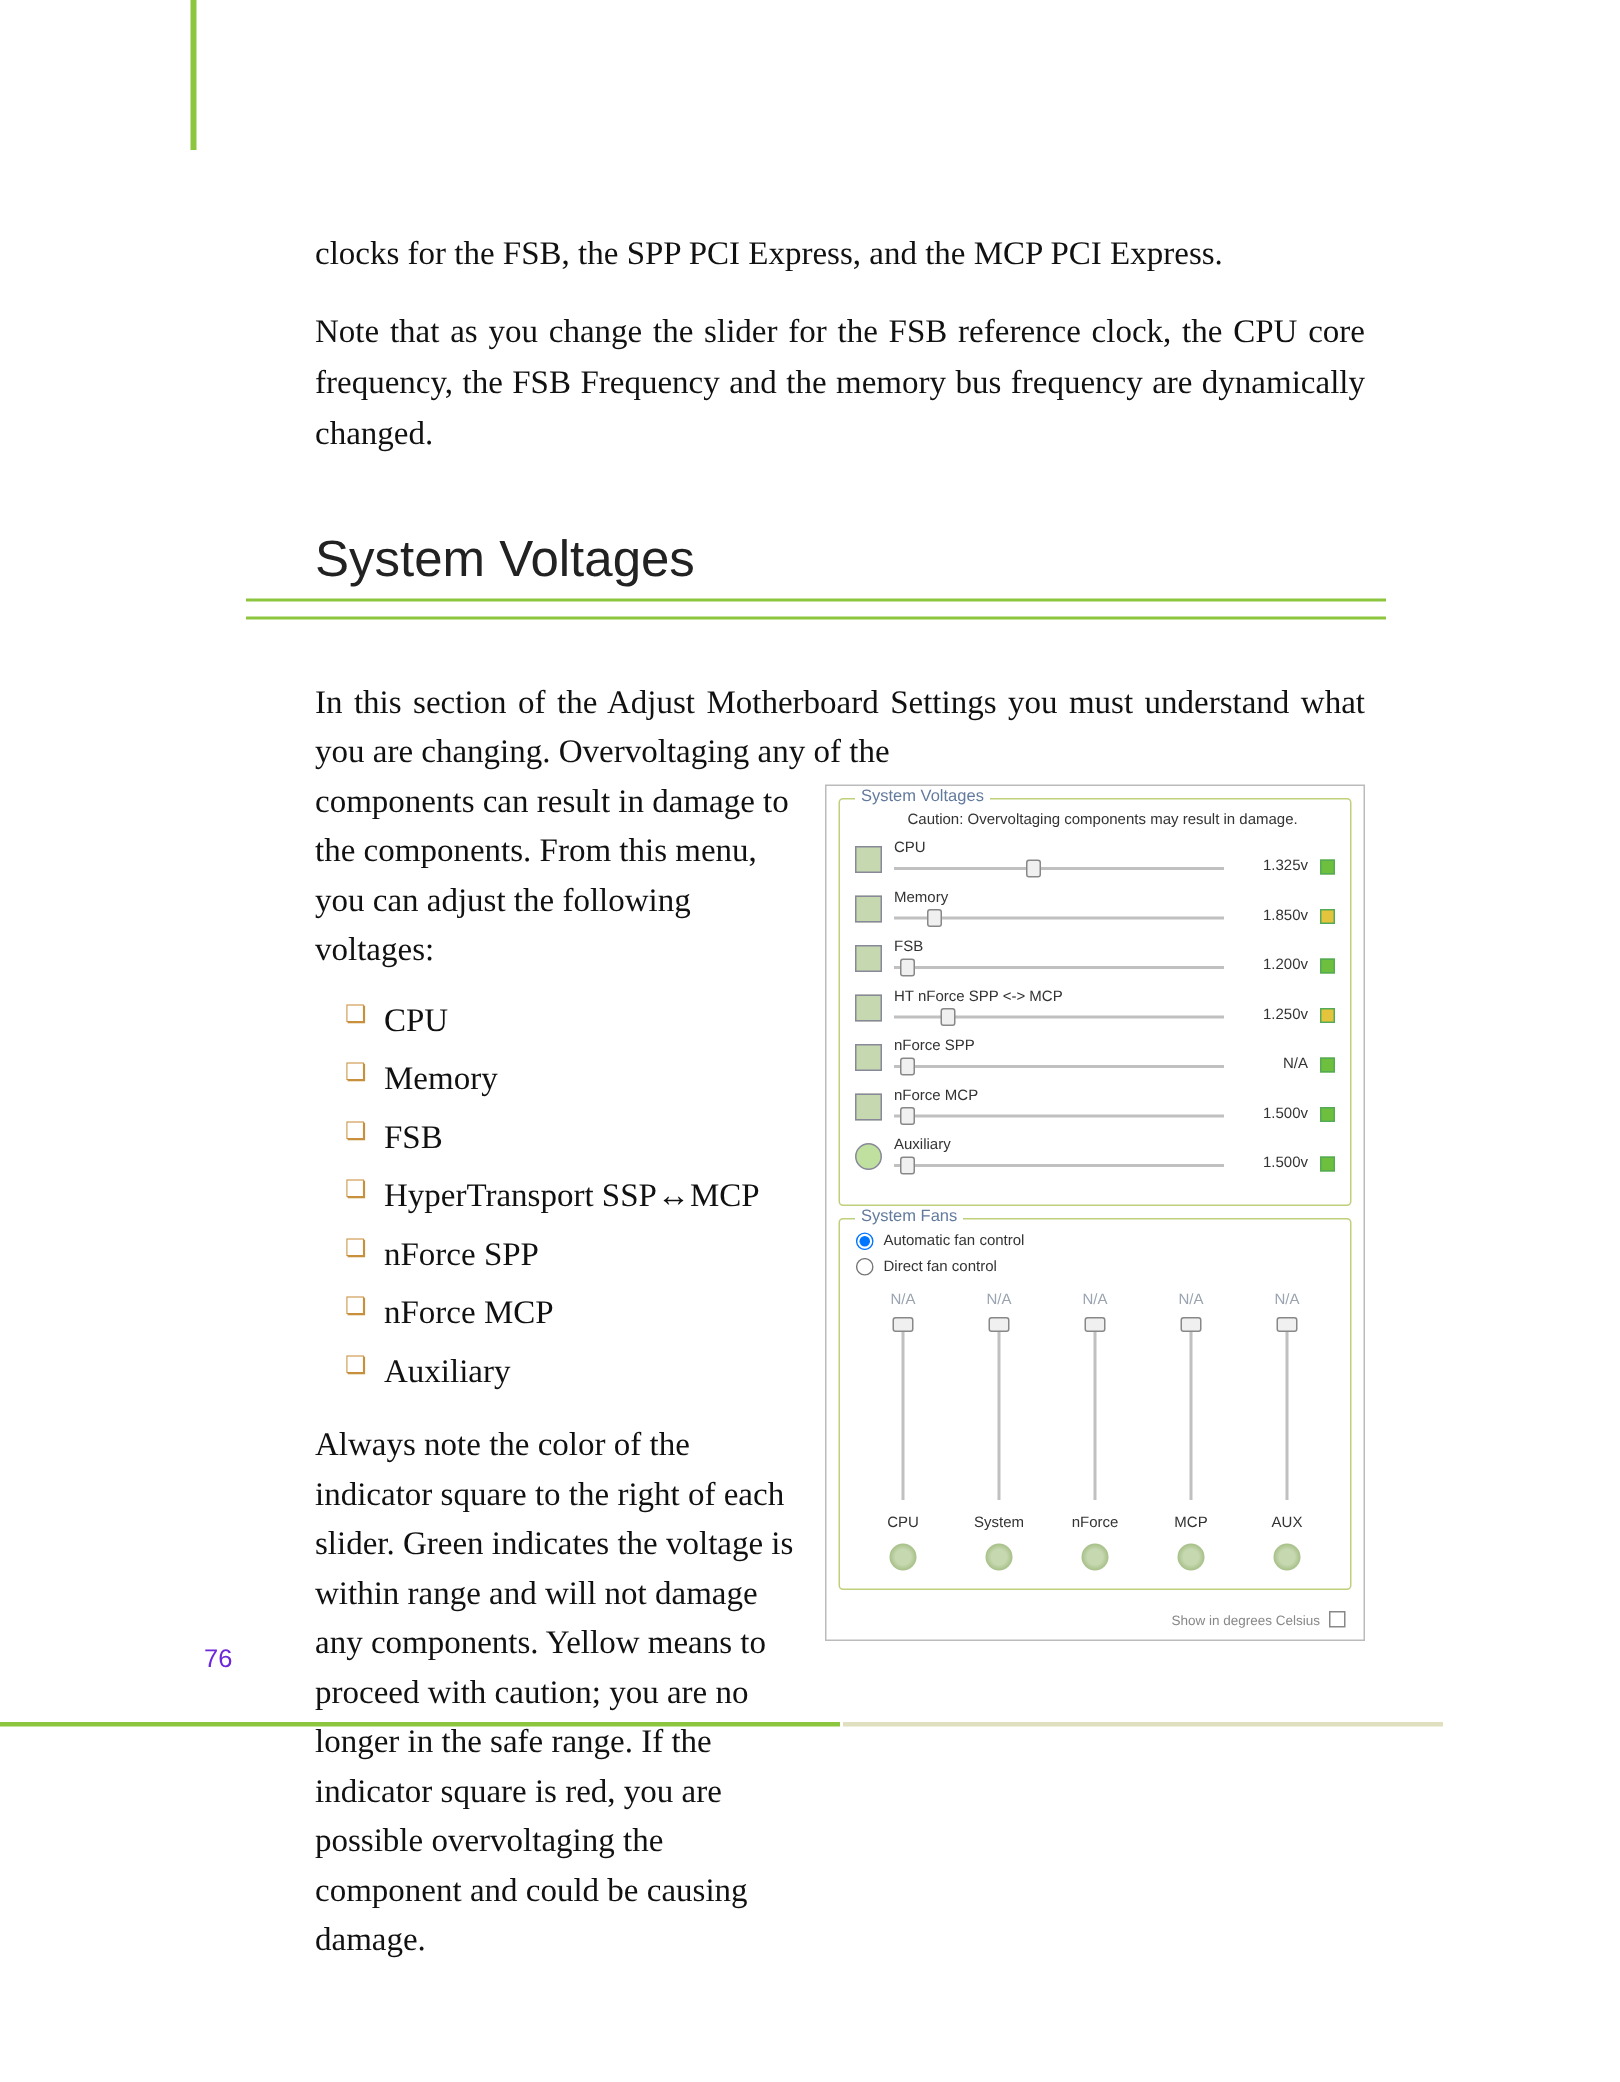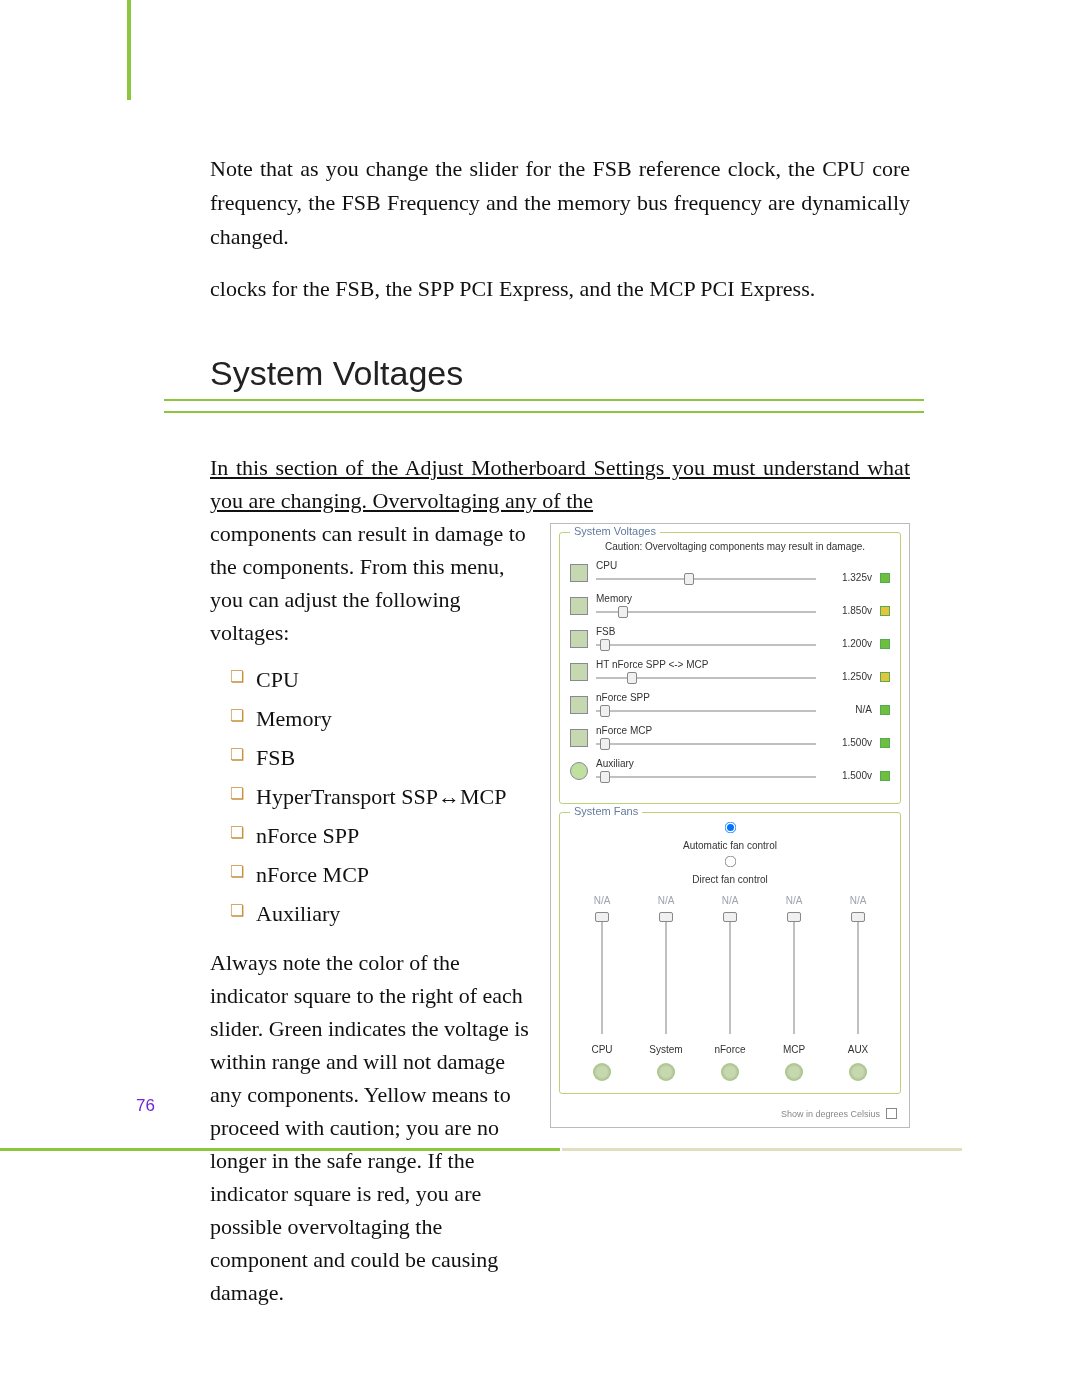--- a/index.html
+++ b/index.html
@@ -209,21 +209,20 @@
     flex: 0 0 10px;
   }
   .ind-green { background: #6fbf3f; border-color:#4a8; }
   .ind-yellow { background: #e5c43d; border-color:#b89; }
   .fan-radio-row {
     display: flex;
     align-items: center;
     gap: 6px;
     margin-bottom: 4px;
     font-size: 10px;
-    flex-direction: column;
   }
   .fan-radio-row input { transform: scale(0.9); }
   .fan-columns {
     display: flex;
     justify-content: space-around;
     margin-top: 10px;
   }
   .fan-col {
     width: 50px;
     text-align: center;
@@ -303,32 +302,31 @@
     color: #6d28d9;
   }
   .intro-para-full {
     font-family: "Garamond", Georgia, serif;
     font-size: 22px;
     line-height: 1.5;
     color: #111;
     text-align: justify;
     margin-bottom: 0;
     margin-top: 38px;
-    text-decoration: underline;
   }
 </style>
 </head>
 <body>
 
 <div class="page">
   <div class="green-bar"></div>
 
   <div class="body-col">
+    <p class="para">clocks for the FSB, the SPP PCI Express, and the MCP PCI Express.</p>
     <p class="para">Note that as you change the slider for the FSB reference clock, the CPU core frequency, the FSB Frequency and the memory bus frequency are dynamically changed.</p>
-    <p class="para">clocks for the FSB, the SPP PCI Express, and the MCP PCI Express.</p>
 
     <h2 class="section-heading">System Voltages</h2>
     <hr class="rule-green">
 
     <hr class="rule-green2">
 
     <p class="intro-para-full">In this section of the Adjust Motherboard Settings you must understand what you are changing. Overvoltaging any of the</p>
 
     <div class="content-split">
       <div class="left-txt">

